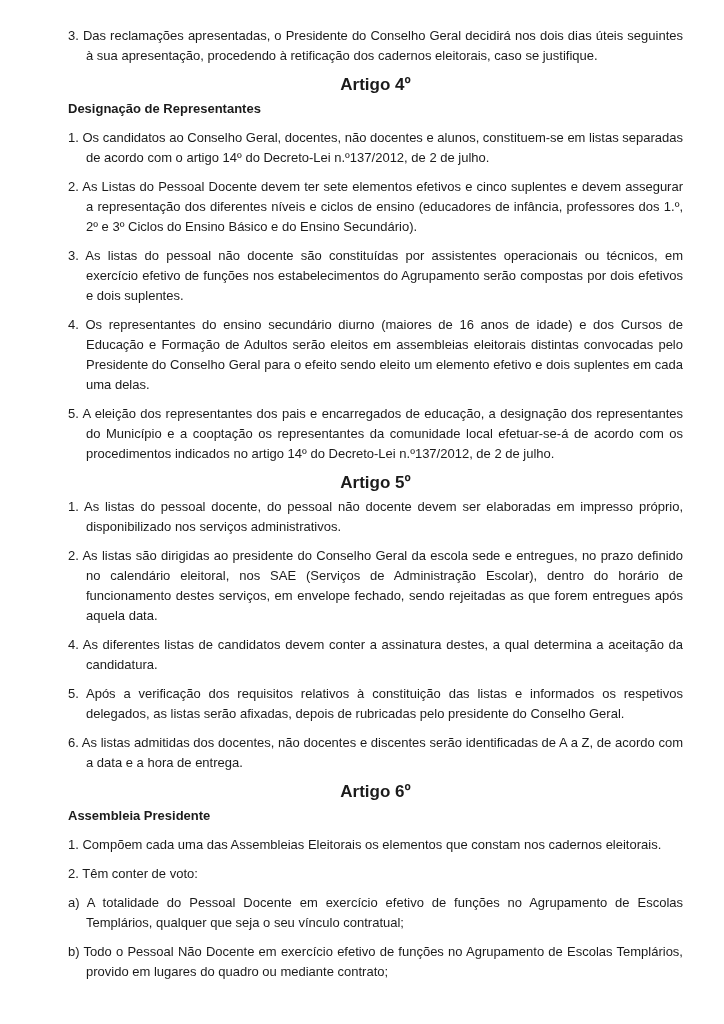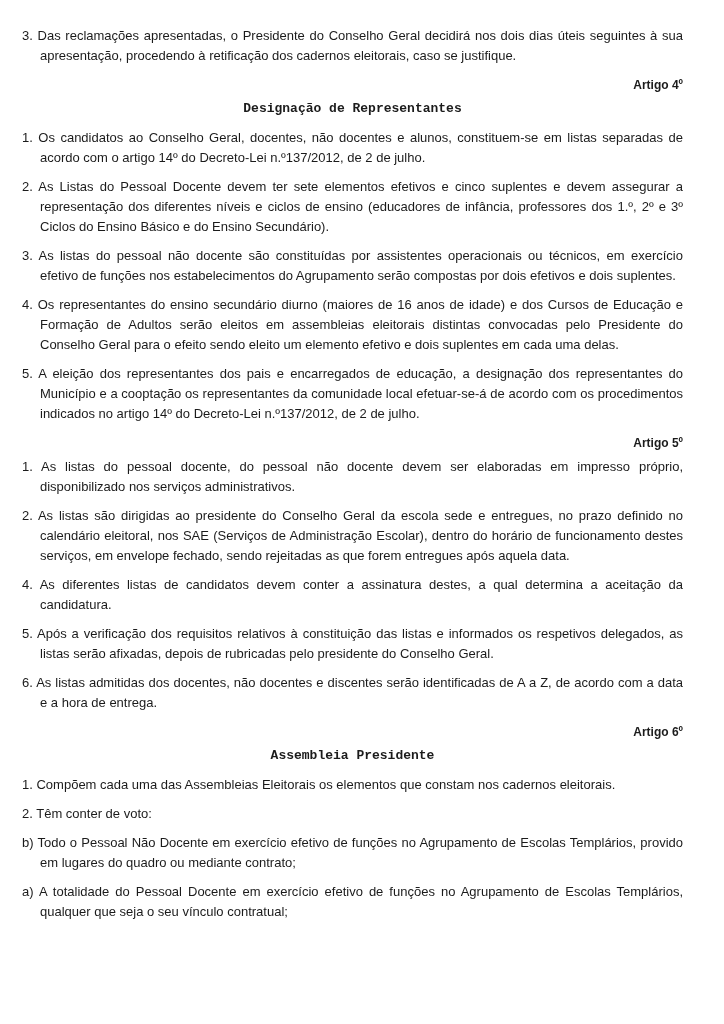--- a/index.html
+++ b/index.html
@@ -9,45 +9,43 @@
     width: 724px;
     height: 1024px;
     background: #ffffff;
     color: #1b1b1b;
     font-family: "Liberation Sans", sans-serif;
     overflow: hidden;
   }
   .page {
     width: 724px;
     height: 1024px;
-    padding: 26px 41px 10px 22px;
+    padding: 26px 41px 10px 68px;
   }
   .doc-item {
     margin: 0 0 9px 0;
     padding-left: 18px;
     text-indent: -18px;
     text-align: justify;
     font-size: 13px;
     line-height: 20px;
   }
   .doc-item .marker { white-space: nowrap; }
   .article-heading {
     margin: 0 0 4px 0;
-    text-align: right;
+    text-align: center;
     font-weight: 700;
-    font-size: 12px;
+    font-size: 17px;
     line-height: 20px;
   }
   .article-subheading {
     margin: 0 0 9px 0;
-    text-align: center;
     font-weight: 700;
     font-size: 13px;
     line-height: 20px;
-    font-family: Liberation Mono, monospace;
   }
 </style>
 </head>
 <body>
 
 <div class="page">
     <p class="doc-item"><span class="marker">3.</span> <span class="item-text">Das reclamações apresentadas, o Presidente do Conselho Geral decidirá nos dois dias úteis seguintes à sua apresentação, procedendo à retificação dos cadernos eleitorais, caso se justifique.</span></p>
     <p class="article-heading">Artigo 4º</p>
     <p class="article-subheading">Designação de Representantes</p>
     <p class="doc-item"><span class="marker">1.</span> <span class="item-text">Os candidatos ao Conselho Geral, docentes, não docentes e alunos, constituem-se em listas separadas de acordo com o artigo 14º do Decreto-Lei n.º137/2012, de 2 de julho.</span></p>
@@ -58,15 +56,15 @@
     <p class="article-heading">Artigo 5º</p>
     <p class="doc-item"><span class="marker">1.</span> <span class="item-text">As listas do pessoal docente, do pessoal não docente devem ser elaboradas em impresso próprio, disponibilizado nos serviços administrativos.</span></p>
     <p class="doc-item"><span class="marker">2.</span> <span class="item-text">As listas são dirigidas ao presidente do Conselho Geral da escola sede e entregues, no prazo definido no calendário eleitoral, nos SAE (Serviços de Administração Escolar), dentro do horário de funcionamento destes serviços, em envelope fechado, sendo rejeitadas as que forem entregues após aquela data.</span></p>
     <p class="doc-item"><span class="marker">4.</span> <span class="item-text">As diferentes listas de candidatos devem conter a assinatura destes, a qual determina a aceitação da candidatura.</span></p>
     <p class="doc-item"><span class="marker">5.</span> <span class="item-text">Após a verificação dos requisitos relativos à constituição das listas e informados os respetivos delegados, as listas serão afixadas, depois de rubricadas pelo presidente do Conselho Geral.</span></p>
     <p class="doc-item"><span class="marker">6.</span> <span class="item-text">As listas admitidas dos docentes, não docentes e discentes serão identificadas de A a Z, de acordo com a data e a hora de entrega.</span></p>
     <p class="article-heading">Artigo 6º</p>
     <p class="article-subheading">Assembleia Presidente</p>
     <p class="doc-item"><span class="marker">1.</span> <span class="item-text">Compõem cada uma das Assembleias Eleitorais os elementos que constam nos cadernos eleitorais.</span></p>
     <p class="doc-item"><span class="marker">2.</span> <span class="item-text">Têm conter de voto:</span></p>
+    <p class="doc-item"><span class="marker">a)</span> <span class="item-text">A totalidade do Pessoal Docente em exercício efetivo de funções no Agrupamento de Escolas Templários, qualquer que seja o seu vínculo contratual;</span></p>
     <p class="doc-item"><span class="marker">b)</span> <span class="item-text">Todo o Pessoal Não Docente em exercício efetivo de funções no Agrupamento de Escolas Templários, provido em lugares do quadro ou mediante contrato;</span></p>
-    <p class="doc-item"><span class="marker">a)</span> <span class="item-text">A totalidade do Pessoal Docente em exercício efetivo de funções no Agrupamento de Escolas Templários, qualquer que seja o seu vínculo contratual;</span></p>
   </div>
 
 </body></html>

